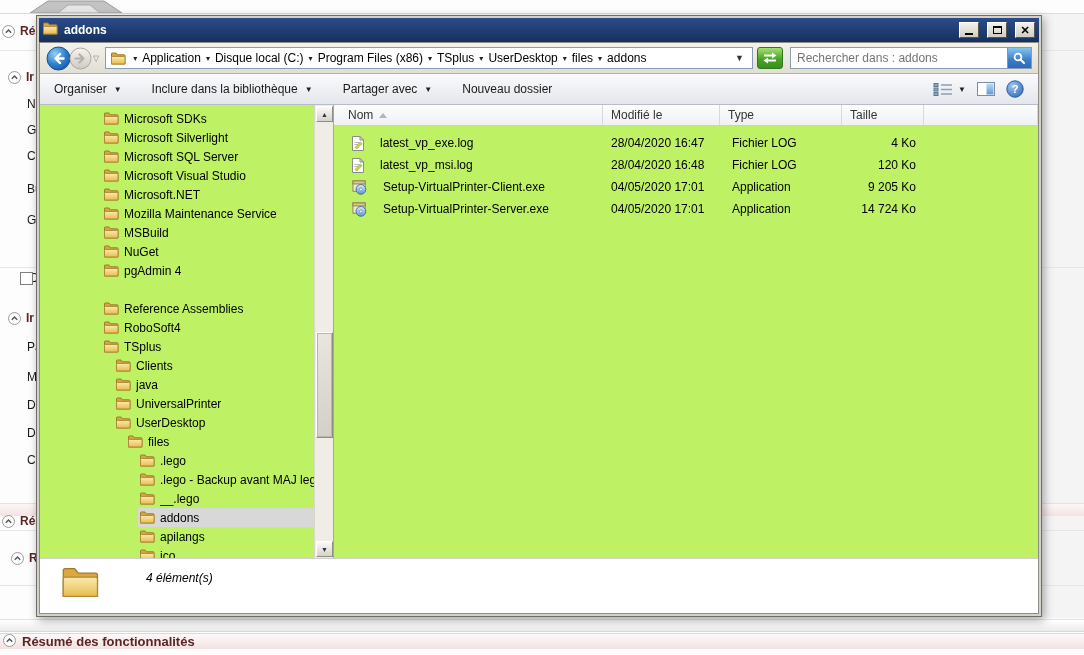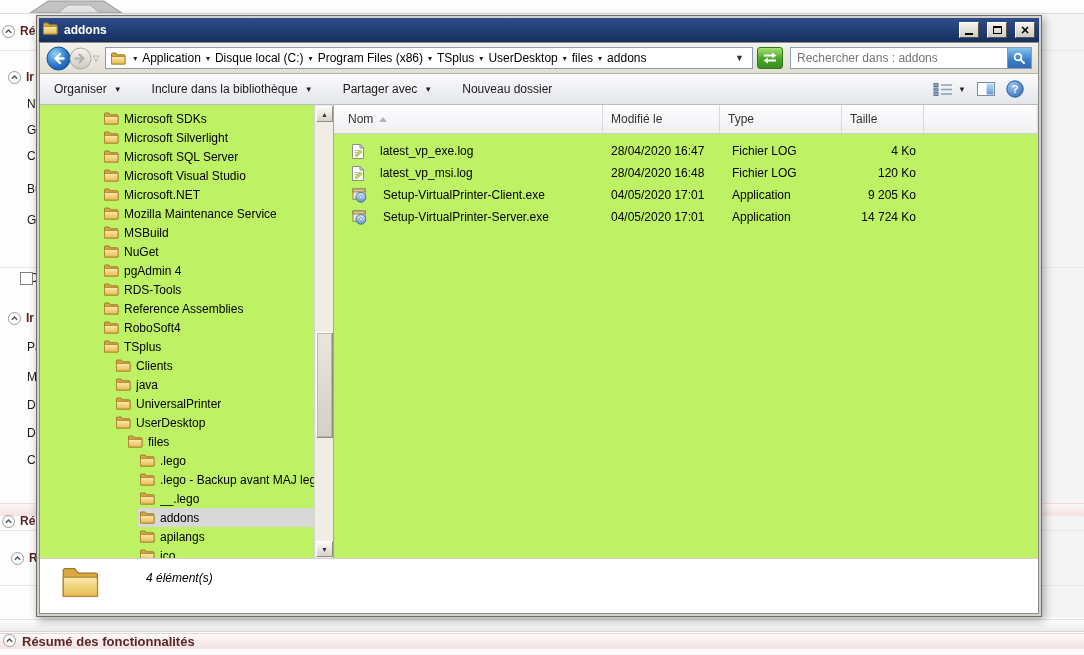--- a/index.html
+++ b/index.html
@@ -80,21 +80,21 @@
              background:#efede5; border-left:1px solid #d9d6cd; }
   .sbtn { position:absolute; left:1px; width:17px; height:16px; background:linear-gradient(#fbfaf7,#d6d3ca);
           border:1px solid; border-color:#ffffff #8f8c84 #8f8c84 #ffffff; display:grid; place-items:center;
           font-size:7px; color:#333; }
   .sbtn.up { top:1px; } .sbtn.down { bottom:1px; }
   .sthumb { position:absolute; left:1px; top:227px; width:17px; height:106px;
             background:linear-gradient(#e9e6df,#d3d0c7); border:1px solid; border-color:#ffffff #8f8c84 #8f8c84 #ffffff;
             box-shadow:0 0 0 1px #b9b6ad inset; }
 
   .list { flex:1; display:flex; flex-direction:column; overflow:hidden; }
-  .lheader { display:grid; grid-template-columns:269px 117px 122px 82px 1fr; height:29px; flex:none;
+  .lheader { display:grid; grid-template-columns:269px 117px 122px 82px 1fr; height:21px; flex:none;
              background:linear-gradient(#fdfdfe,#f0f1f4); border-bottom:1px solid #cdced1; }
   .hcell { border-right:1px solid #d8d9dc; display:flex; align-items:center; gap:6px;
            padding:0 8px; color:#333; cursor:default; overflow:hidden; }
   .hcell.first { padding-left:14px; }
   .rows { padding-top:6px; }
   .lrow { display:grid; grid-template-columns:269px 117px 122px 82px 1fr; height:22px; align-items:center; cursor:default; }
   .cell-name { display:flex; align-items:flex-start; gap:16px; padding-left:18px; overflow:hidden; white-space:nowrap; }
   .cell-mod { padding-left:8px; } .cell-type { padding-left:12px; }
   .cell-size { text-align:right; padding-right:8px; }
 
@@ -448,29 +448,20 @@
                     <svg width="15" height="13" viewBox="0 0 15 13">
                       <path d="M.5 12 V1.8 Q.5 1 1.3 1 H5 l1.4 1.8 h6.8 q.8 0 .8 .8 V12 z" fill="#dca73e" stroke="#9a7a2e"></path>
                       <path d="M.5 12 V5.2 Q.5 4.4 1.3 4.4 H13.2 q.8 0 .8 .8 V12 z" fill="url(#gFold)" stroke="#b08a36"></path>
                     </svg>
                   </span>
                   <span class="tlabel">pgAdmin 4</span>
                 </span>
               </div>
               <div class="trow">
                 <span class="ind" style="width: 62px;"></span>
-                <span class="tcell">
-                  <span class="ticon">
-                    <svg width="15" height="13" viewBox="0 0 15 13">
-                      <path d="M.5 12 V1.8 Q.5 1 1.3 1 H5 l1.4 1.8 h6.8 q.8 0 .8 .8 V12 z" fill="#dca73e" stroke="#9a7a2e"></path>
-                      <path d="M.5 12 V5.2 Q.5 4.4 1.3 4.4 H13.2 q.8 0 .8 .8 V12 z" fill="url(#gFold)" stroke="#b08a36"></path>
-                    </svg>
-                  </span>
-                  <span class="tlabel">RDS-Tools</span>
-                </span>
               </div>
               <div class="trow">
                 <span class="ind" style="width: 62px;"></span>
                 <span class="tcell">
                   <span class="ticon">
                     <svg width="15" height="13" viewBox="0 0 15 13">
                       <path d="M.5 12 V1.8 Q.5 1 1.3 1 H5 l1.4 1.8 h6.8 q.8 0 .8 .8 V12 z" fill="#dca73e" stroke="#9a7a2e"></path>
                       <path d="M.5 12 V5.2 Q.5 4.4 1.3 4.4 H13.2 q.8 0 .8 .8 V12 z" fill="url(#gFold)" stroke="#b08a36"></path>
                     </svg>
                   </span>

